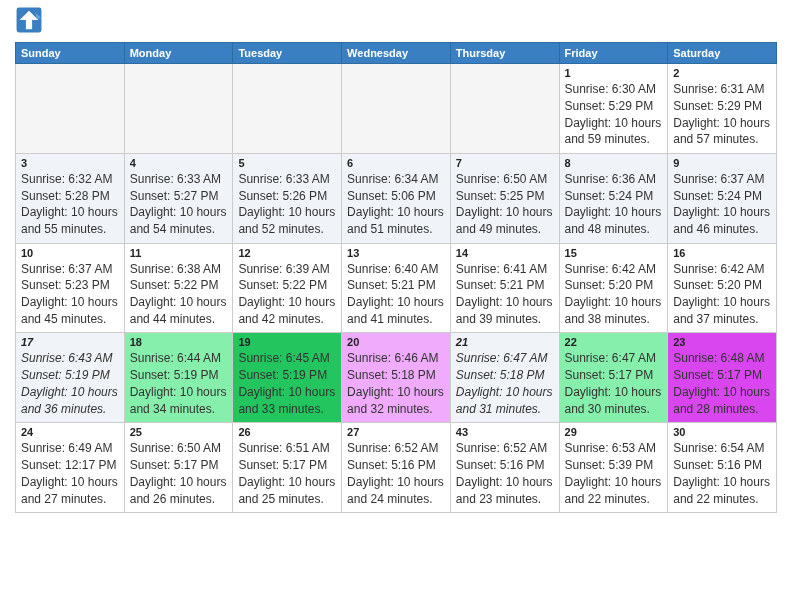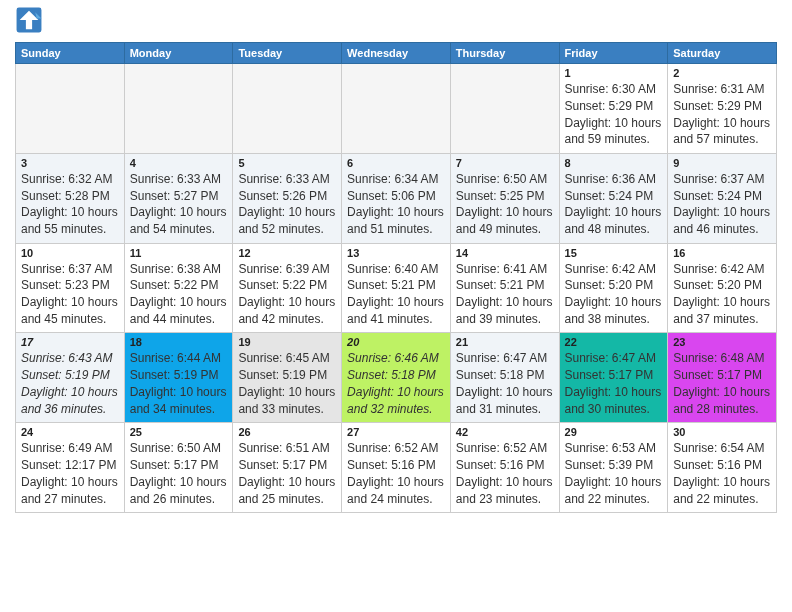--- a/index.html
+++ b/index.html
@@ -240,45 +240,45 @@
 Daylight: 10 hours and 37 minutes.</div>
           </td>
         </tr>
         <tr>
           <td style="background: rgb(240, 244, 248); font-style: italic;">
             <span class="day-num">17</span>
             <div class="day-info">Sunrise: 6:43 AM
 Sunset: 5:19 PM
 Daylight: 10 hours and 36 minutes.</div>
           </td>
-          <td style="background: #0ea5e9;">
+          <td style="background: #86efac;">
             <span class="day-num">18</span>
             <div class="day-info">Sunrise: 6:44 AM
 Sunset: 5:19 PM
 Daylight: 10 hours and 34 minutes.</div>
           </td>
-          <td style="background: #e5e5e5;">
+          <td style="background: #22c55e;">
             <span class="day-num">19</span>
             <div class="day-info">Sunrise: 6:45 AM
 Sunset: 5:19 PM
 Daylight: 10 hours and 33 minutes.</div>
           </td>
-          <td style="background: #bef264; font-style: italic;">
+          <td style="background: #f0abfc;">
             <span class="day-num">20</span>
             <div class="day-info">Sunrise: 6:46 AM
 Sunset: 5:18 PM
 Daylight: 10 hours and 32 minutes.</div>
           </td>
-          <td style="background: rgb(240, 244, 248);">
+          <td style="background: rgb(240, 244, 248); font-style: italic;">
             <span class="day-num">21</span>
             <div class="day-info">Sunrise: 6:47 AM
 Sunset: 5:18 PM
 Daylight: 10 hours and 31 minutes.</div>
           </td>
-          <td style="background: #14b8a6;">
+          <td style="background: #86efac;">
             <span class="day-num">22</span>
             <div class="day-info">Sunrise: 6:47 AM
 Sunset: 5:17 PM
 Daylight: 10 hours and 30 minutes.</div>
           </td>
           <td style="background: #d946ef;">
             <span class="day-num">23</span>
             <div class="day-info">Sunrise: 6:48 AM
 Sunset: 5:17 PM
 Daylight: 10 hours and 28 minutes.</div>
@@ -303,21 +303,21 @@
 Sunset: 5:17 PM
 Daylight: 10 hours and 25 minutes.</div>
           </td>
           <td>
             <span class="day-num">27</span>
             <div class="day-info">Sunrise: 6:52 AM
 Sunset: 5:16 PM
 Daylight: 10 hours and 24 minutes.</div>
           </td>
           <td>
-            <span class="day-num">42</span>
+            <span class="day-num">43</span>
             <div class="day-info">Sunrise: 6:52 AM
 Sunset: 5:16 PM
 Daylight: 10 hours and 23 minutes.</div>
           </td>
           <td>
             <span class="day-num">29</span>
             <div class="day-info">Sunrise: 6:53 AM
 Sunset: 5:39 PM
 Daylight: 10 hours and 22 minutes.</div>
           </td>

